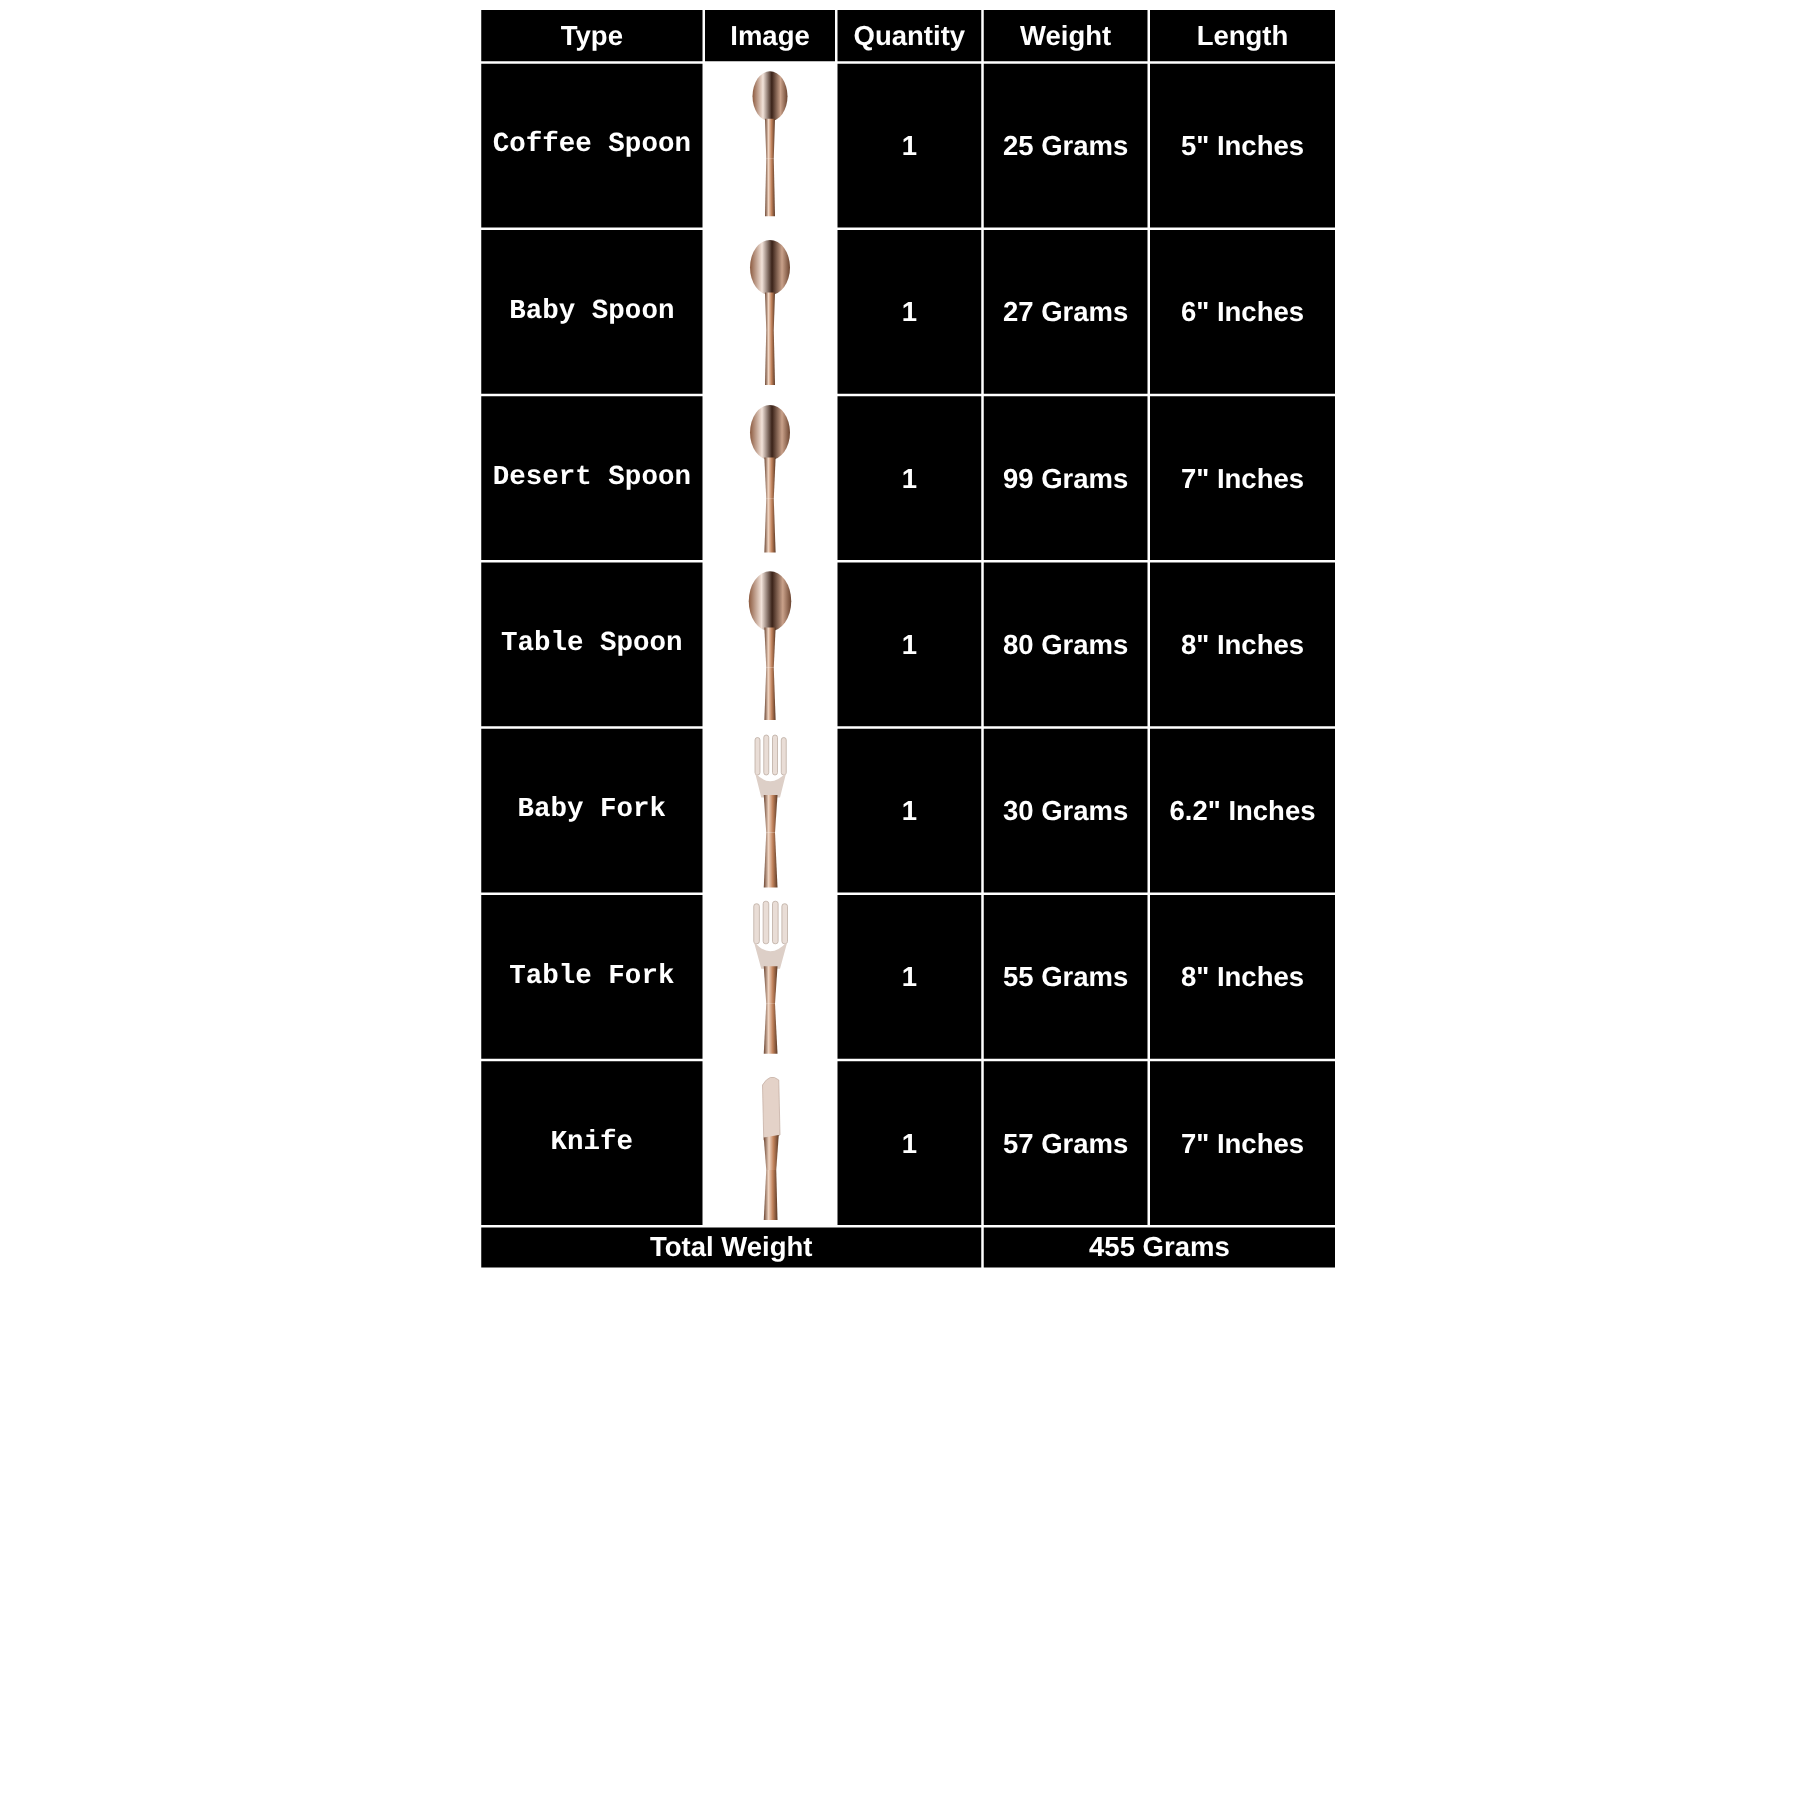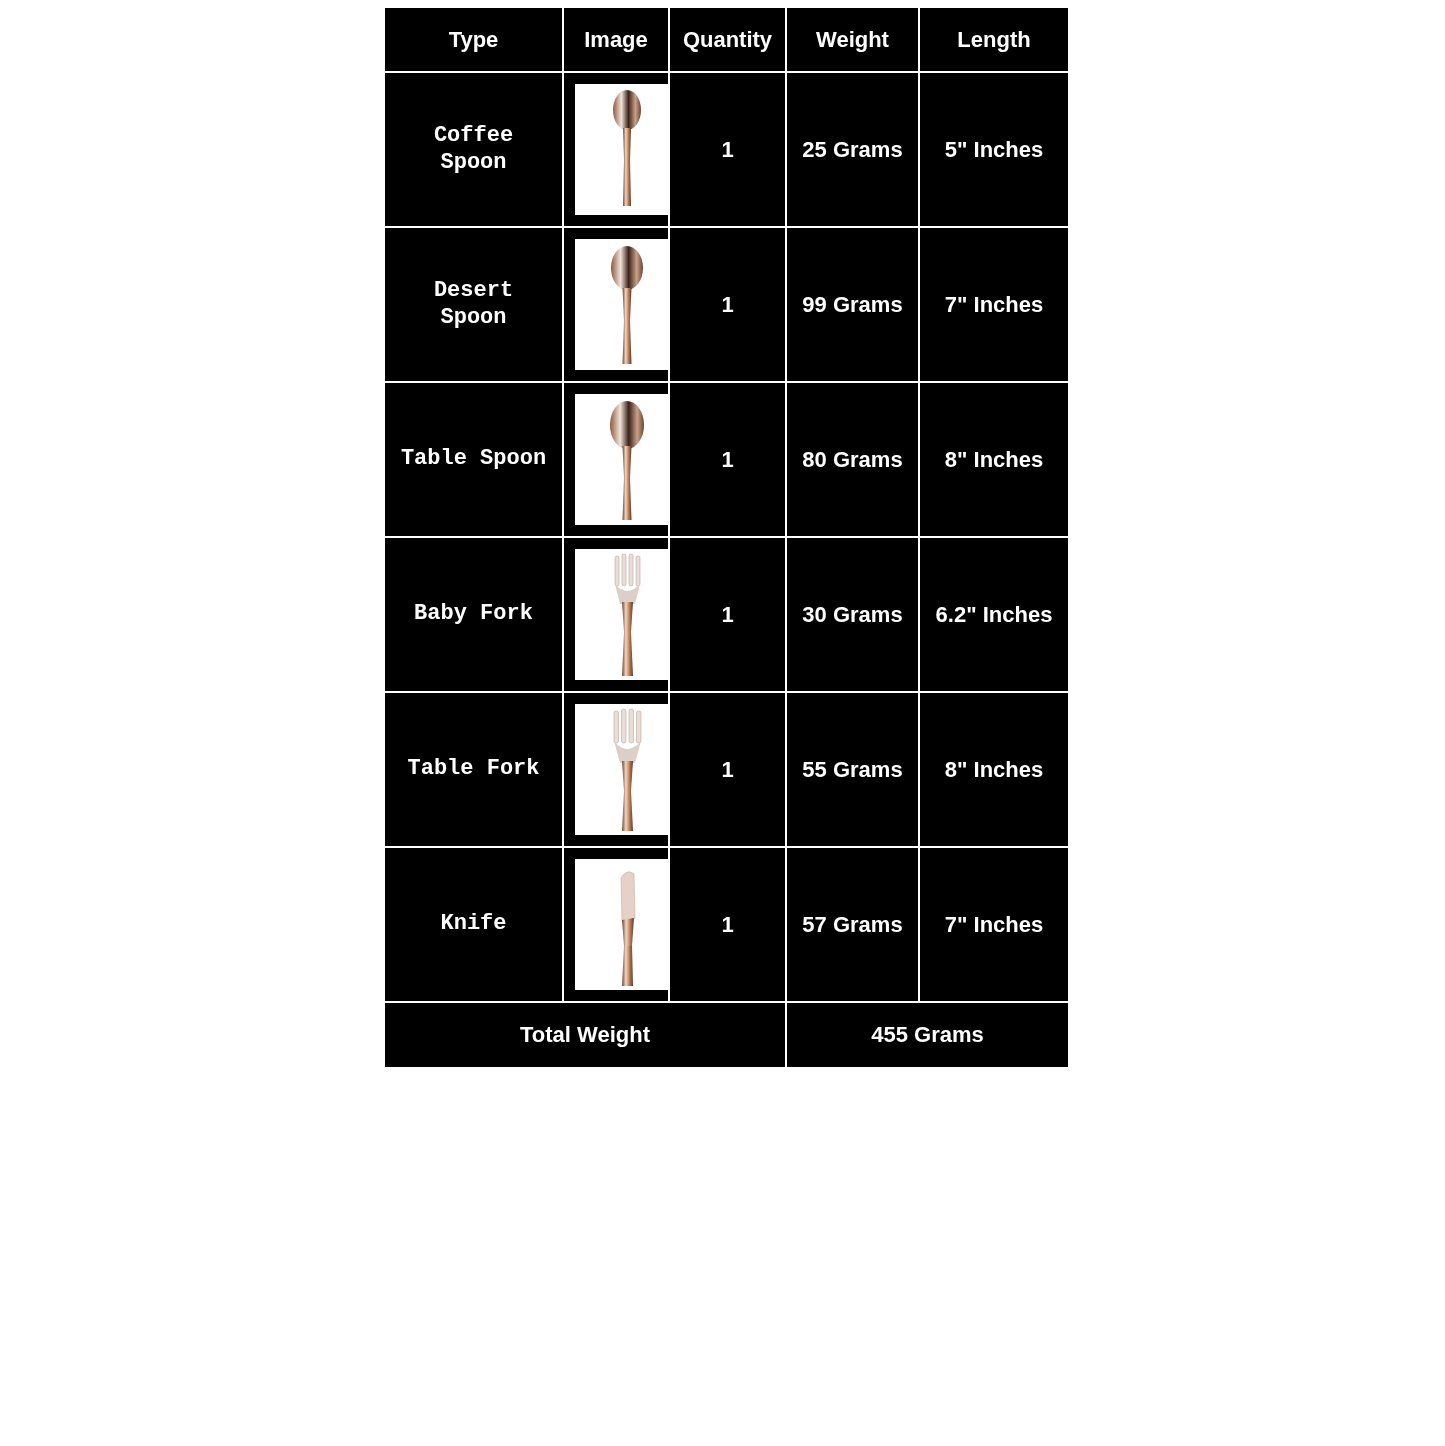--- a/index.html
+++ b/index.html
@@ -33,21 +33,21 @@
     background: #ffffff;
     table-layout: fixed;
   }
   table.spec th, table.spec td {
     background: #000000;
     color: #ffffff;
     text-align: center;
     vertical-align: middle;
     font-weight: bold;
     font-size: 22px;
-    padding: 11px;
+    padding: 0;
   }
   
   col.c-type   { width: 177px; }
   col.c-image  { width: 104px; }
   col.c-qty    { width: 115px; }
   col.c-weight { width: 131px; }
   col.c-length { width: 148px; }
 
   thead th {
     height: 41px;
@@ -63,21 +63,21 @@
     font-family: Liberation Mono, monospace;
   }
   td.img-cell {
     background: #ffffff;
     padding: 0;
   }
   td.qty-cell, td.weight-cell, td.length-cell {
     font-size: 22px;
   }
   tfoot td {
-    height: 42px;
+    height: 32px;
     font-size: 22px;
   }
 
   
   .util-holder {
     width: 104px;
     height: 131px;
     display: flex;
     align-items: center;
     justify-content: center;
@@ -140,20 +140,35 @@
                 <path d="M25 72 L31 72 L32 118 L24 118 Z" fill="url(#handG1b)"></path>
               </svg>
             </div>
           </td>
           <td class="qty-cell">1</td>
           <td class="weight-cell">25 Grams</td>
           <td class="length-cell">5" Inches</td>
         </tr>
 
 
+        <tr>
+          <td class="type-cell">Baby Spoon</td>
+          <td class="img-cell">
+            <div class="util-holder">
+              <svg width="56" height="124" viewBox="0 0 56 124" aria-hidden="true">
+                <ellipse cx="28" cy="26" rx="16" ry="22" fill="url(#bowlG1)"></ellipse>
+                <path d="M24 46 L32 46 L31 76 L25 76 Z" fill="url(#handG1b)"></path>
+                <path d="M25 76 L31 76 L32 120 L24 120 Z" fill="url(#handG1b)"></path>
+              </svg>
+            </div>
+          </td>
+          <td class="qty-cell">1</td>
+          <td class="weight-cell">27 Grams</td>
+          <td class="length-cell">6" Inches</td>
+        </tr>
 
         <tr>
           <td class="type-cell">Desert Spoon</td>
           <td class="img-cell">
             <div class="util-holder">
               <svg width="56" height="124" viewBox="0 0 56 124" aria-hidden="true">
                 <ellipse cx="28" cy="25" rx="16" ry="22" fill="url(#bowlG1)"></ellipse>
                 <path d="M23.5 45 L32.5 45 L31 78 L25 78 Z" fill="url(#handG1b)"></path>
                 <path d="M25 78 L31 78 L32.5 121 L23.5 121 Z" fill="url(#handG1b)"></path>
               </svg>

